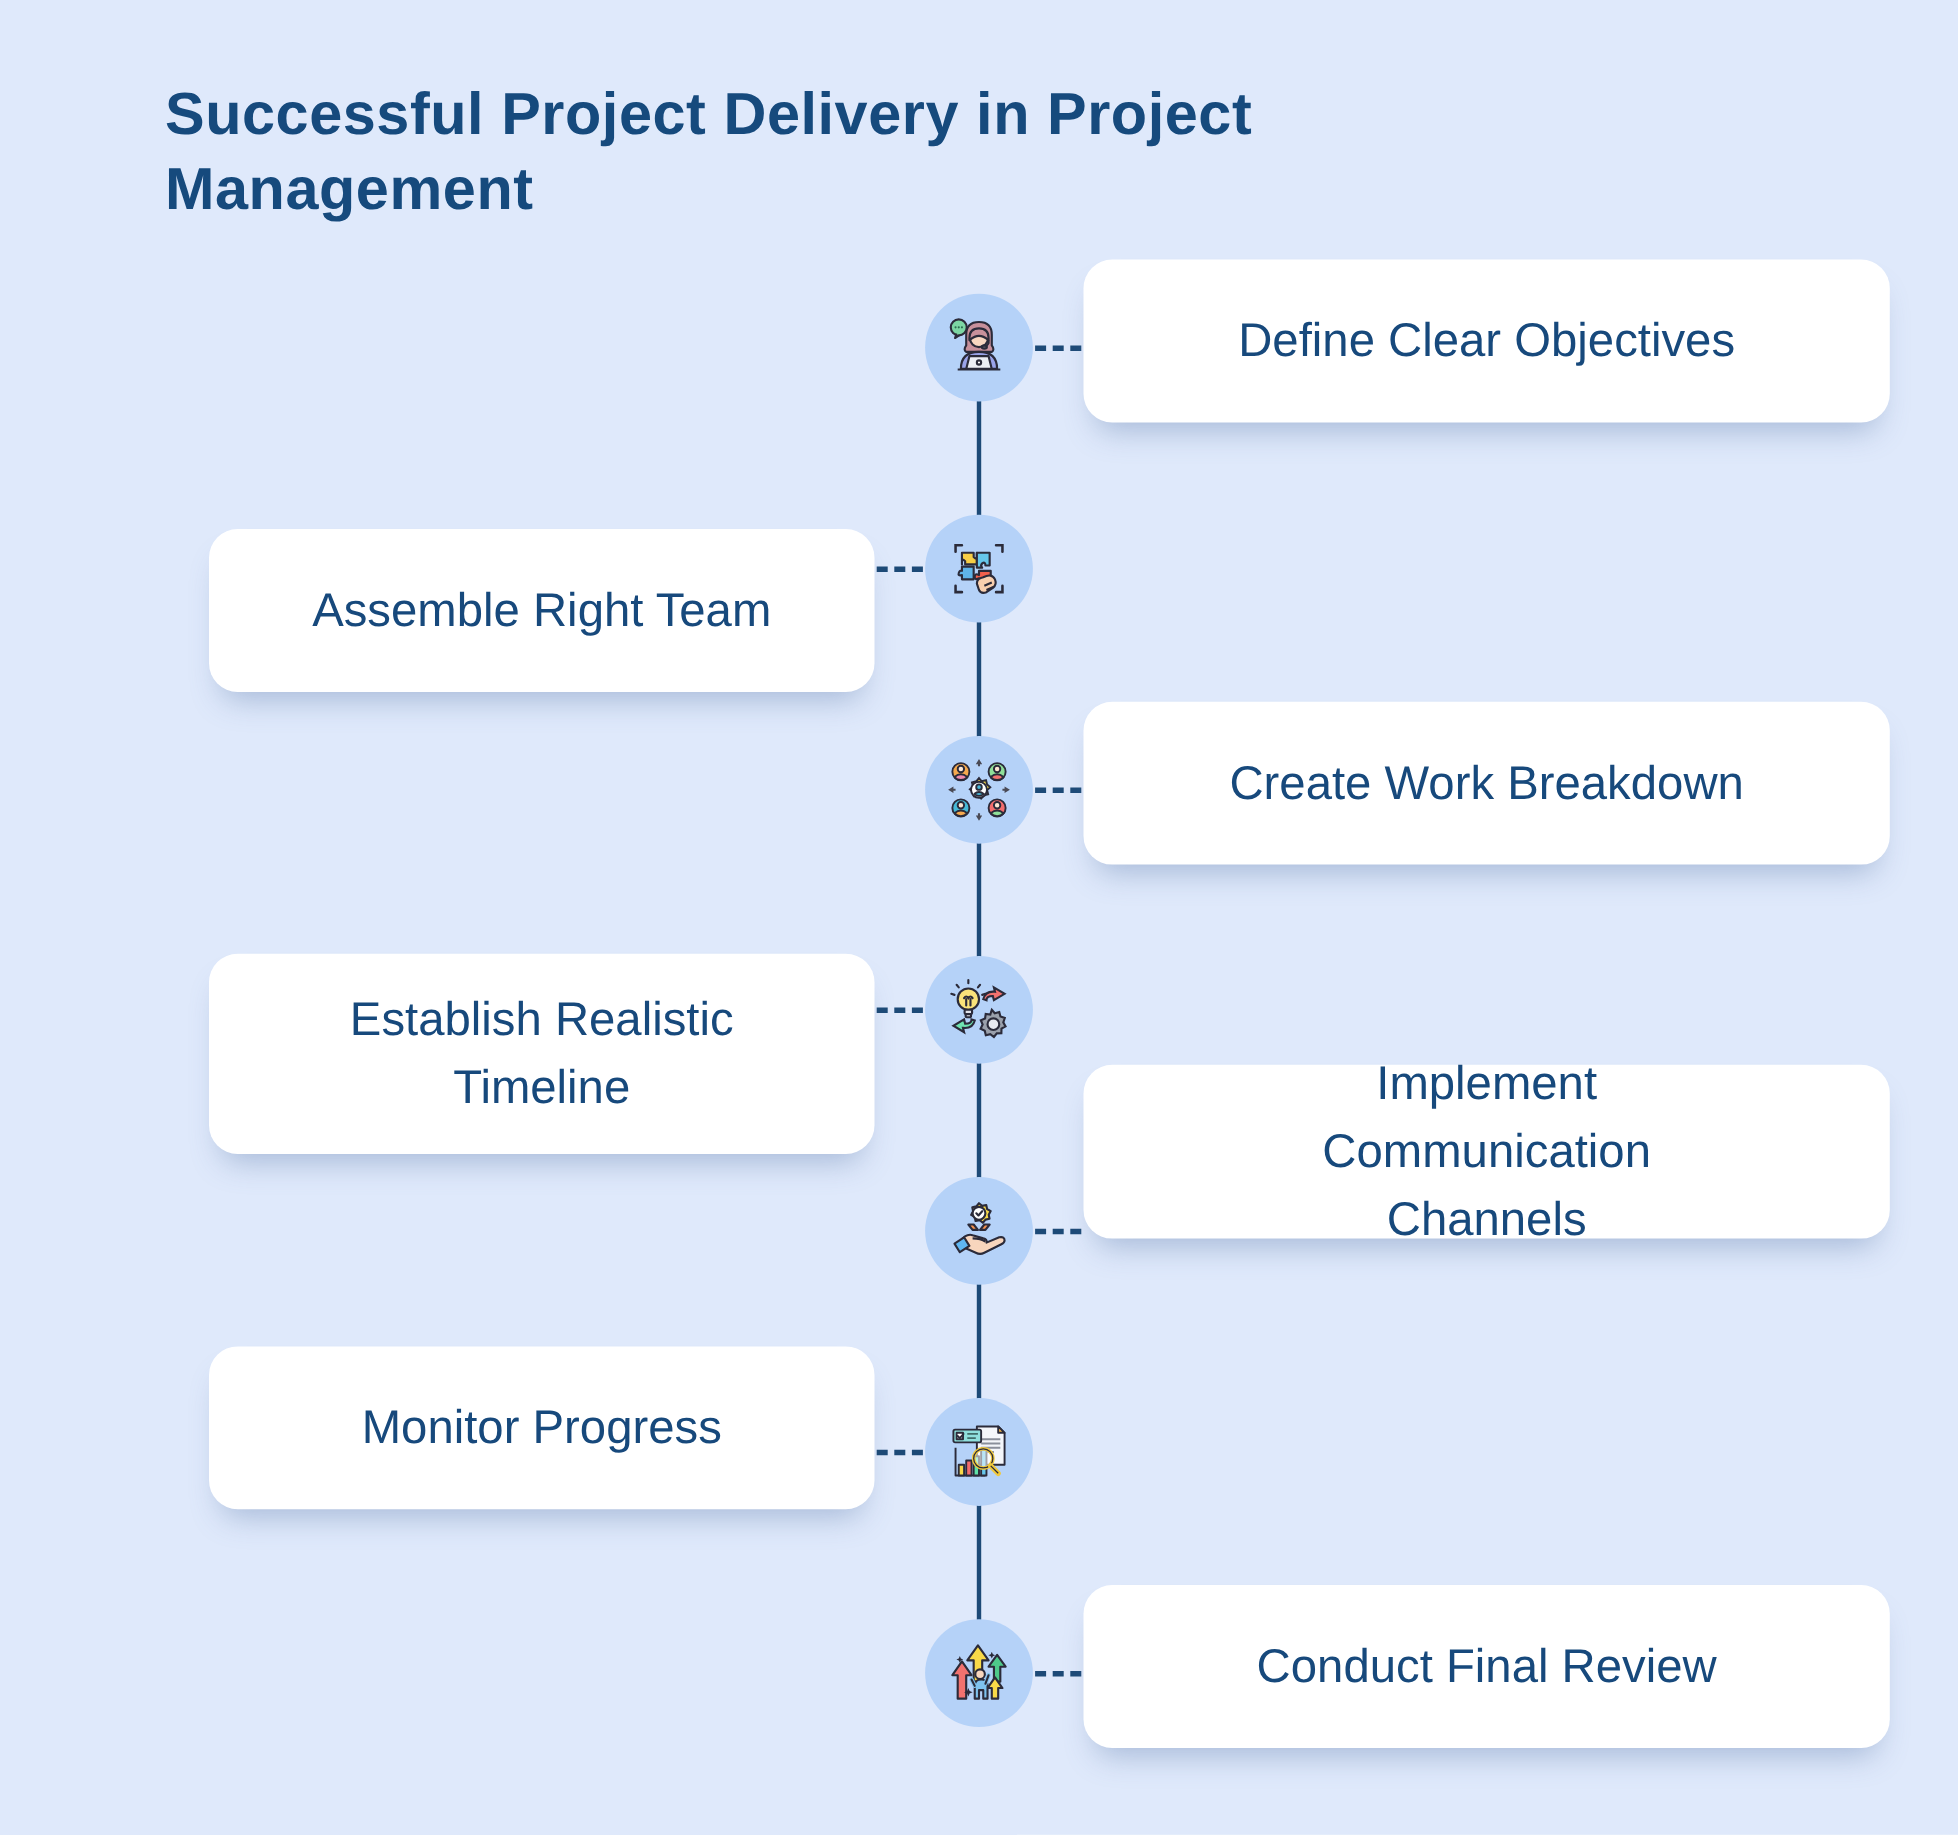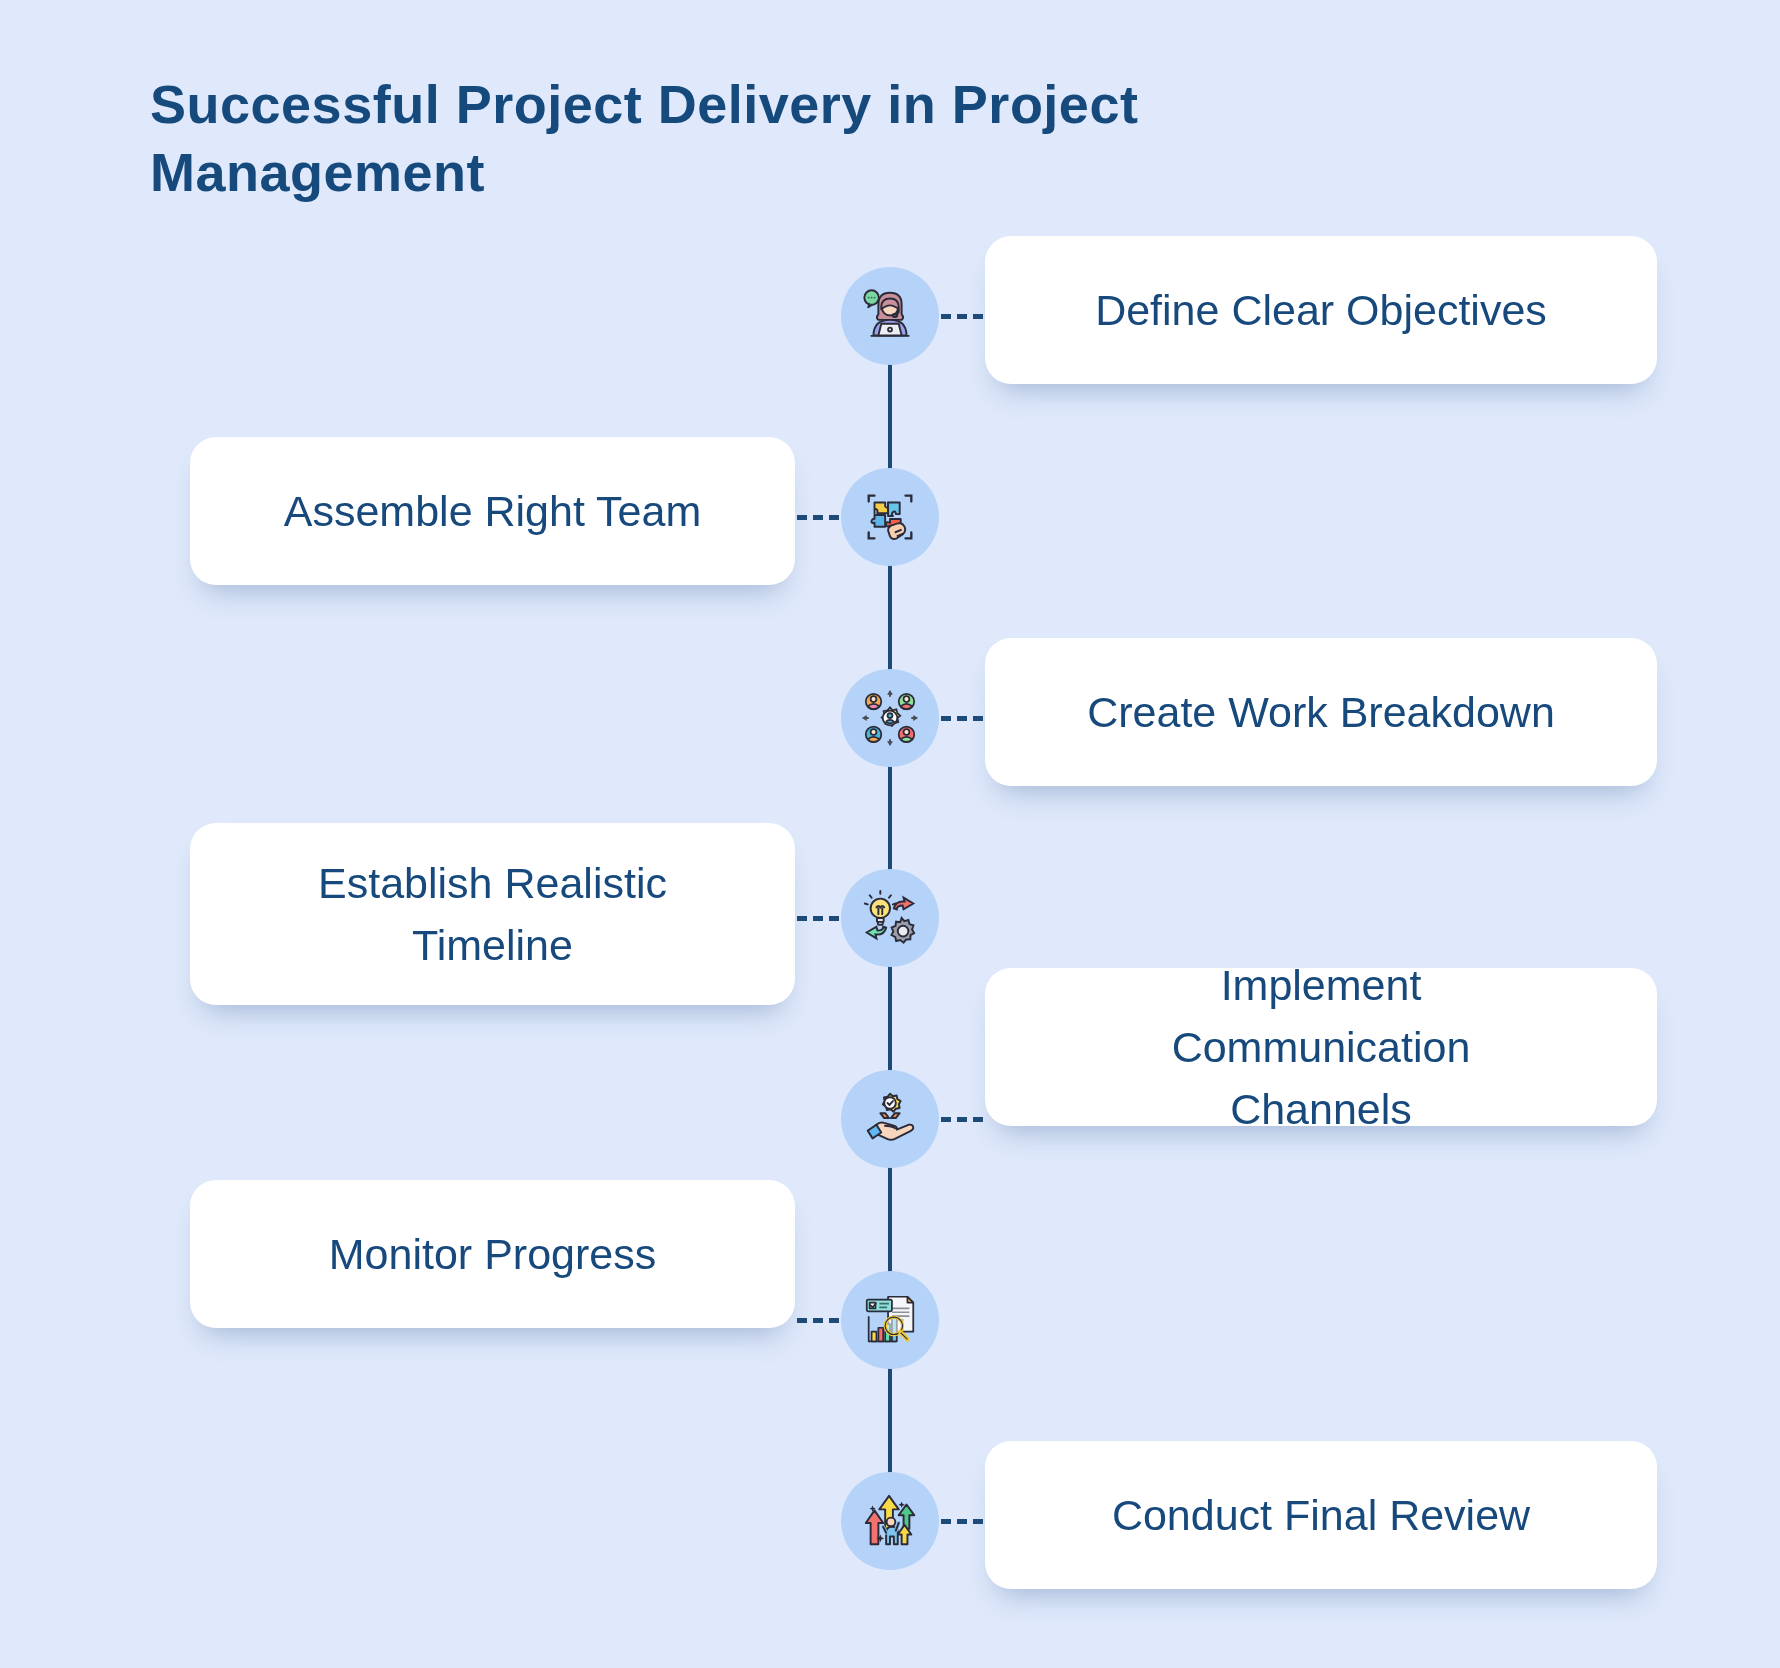--- a/index.html
+++ b/index.html
@@ -27,22 +27,22 @@
   }
   .card{
     position:absolute;background:#ffffff;border-radius:26px;
     box-shadow:0 18px 28px -12px rgba(96,125,170,.45);
     display:flex;align-items:center;justify-content:center;
     text-align:center;
   }
   .card .label{
     font-size:43px;color:#17497c;line-height:62px;font-weight:400;
   }
-  .w-right{left:985px;width:672px;}
-  .w-left{left:190px;width:605px;}
+  .w-right{left:985px;width:733px;}
+  .w-left{left:190px;width:605px;margin-top:44px;}
 </style>
 </head>
 <body>
 
 <div class="stage">
 
   <div class="title">Successful Project Delivery in Project Management</div>
 
   <div class="vline"></div>
 

